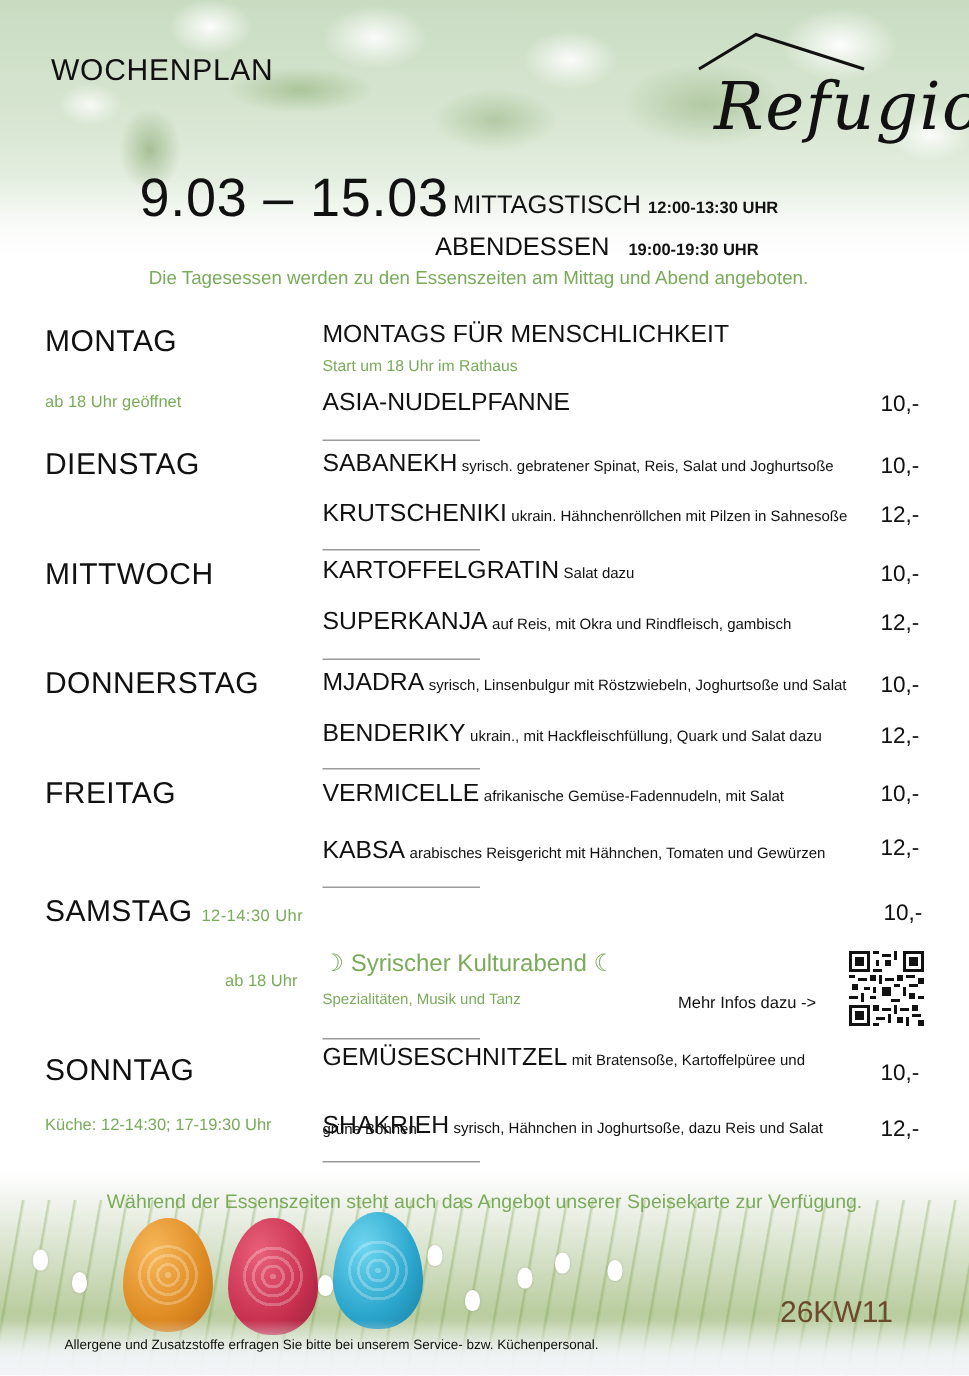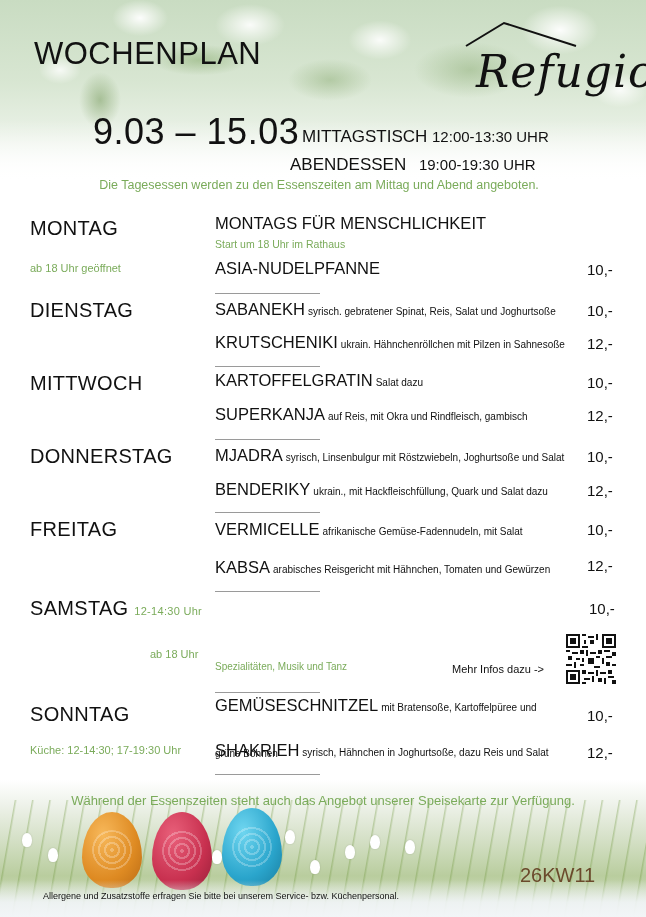--- a/index.html
+++ b/index.html
@@ -21,31 +21,31 @@
       radial-gradient(ellipse 70px 22px at 200px 60px, rgba(120,160,90,0.45), rgba(120,160,90,0) 70%),
       radial-gradient(ellipse 60px 30px at 330px 80px, rgba(110,150,80,0.35), rgba(110,150,80,0) 70%),
       radial-gradient(ellipse 80px 40px at 470px 70px, rgba(110,150,80,0.35), rgba(110,150,80,0) 70%),
       radial-gradient(ellipse 30px 40px at 100px 100px, rgba(100,140,70,0.45), rgba(100,140,70,0) 70%),
       linear-gradient(180deg, #c9dcc2 0%, #d8e6d2 40%, #e9f1e6 65%, #ffffff 88%);
   }
   .hdr-fade { position: absolute; left: 0; top: 120px; width: 646px; height: 90px;
     background: linear-gradient(180deg, rgba(255,255,255,0) 0%, rgba(255,255,255,0.85) 55%, #fff 100%); }
 
   .title { position: absolute; left: 34px; top: 36px; font-family: "Liberation Sans", sans-serif;
-    font-size: 31px; letter-spacing: 0.5px; color: #111; font-weight: normal; }
+    font-size: 20px; letter-spacing: 0.5px; color: #111; font-weight: normal; }
 
   .logo-roof { position: absolute; left: 464px; top: 20px; width: 120px; height: 30px; }
   .logo-text { position: absolute; left: 476px; top: 46px; font-family: "DejaVu Serif", serif;
     font-size: 44px; font-style: italic; color: #111; letter-spacing: 1px; }
 
   .dates { position: absolute; left: 93px; top: 111px; font-size: 36px; color: #111;
     font-family: "Liberation Sans", sans-serif; letter-spacing: 0.5px; }
   .times1 { position: absolute; left: 302px; top: 127px; font-size: 17px; color: #111; }
   .times2 { position: absolute; left: 290px; top: 155px; font-size: 17px; color: #111; }
-  .times1 .val, .times2 .val { font-size: 15px; }
+  .times1 .val, .times2 .val { font-size: 11px; font-weight: bold; }
   .times2 .val { margin-left: 8px; }
   .note-top { position: absolute; left: 0; width: 638px; top: 178px; text-align: center;
     font-size: 12.5px; color: #7aab5a; }
 
   
   .day { position: absolute; left: 30px; font-size: 20px; color: #111; letter-spacing: 0.3px; }
   .green { color: #7aab5a; }
   .daynote { position: absolute; font-size: 11px; color: #7aab5a; }
   .dish { position: absolute; left: 215px; font-size: 16.5px; color: #111; white-space: nowrap; }
   .dish .desc { font-size: 10px; margin-left: 3px; color: #111; }
@@ -146,20 +146,21 @@
   <div class="price" style="left:587px; top:557px">12,-</div>
   <div class="sep" style="top:591px"></div>
 
   <div class="day" style="top:597px">
     <span>SAMSTAG</span>
     <span class="green" style="font-size:11px">12-14:30 Uhr</span>
   </div>
   <div class="price" style="left:589px; top:600px">10,-</div>
 
   <div class="daynote" style="left:150px; top:648px">ab 18 Uhr</div>
+  <div class="kultur">☽ Syrischer Kulturabend ☾</div>
   <div class="kultur2">Spezialitäten, Musik und Tanz</div>
   <div class="mehr">Mehr Infos dazu -&gt;</div>
   <svg class="qr" viewBox="0 0 25 25" shape-rendering="crispEdges">
     <rect width="25" height="25" fill="#fff"></rect>
     <g fill="#111">
       <rect x="0" y="0" width="7" height="7"></rect>
         <rect x="1" y="1" width="5" height="5" fill="#fff"></rect>
         <rect x="2" y="2" width="3" height="3"></rect>
       <rect x="18" y="0" width="7" height="7"></rect>
         <rect x="19" y="1" width="5" height="5" fill="#fff"></rect>

